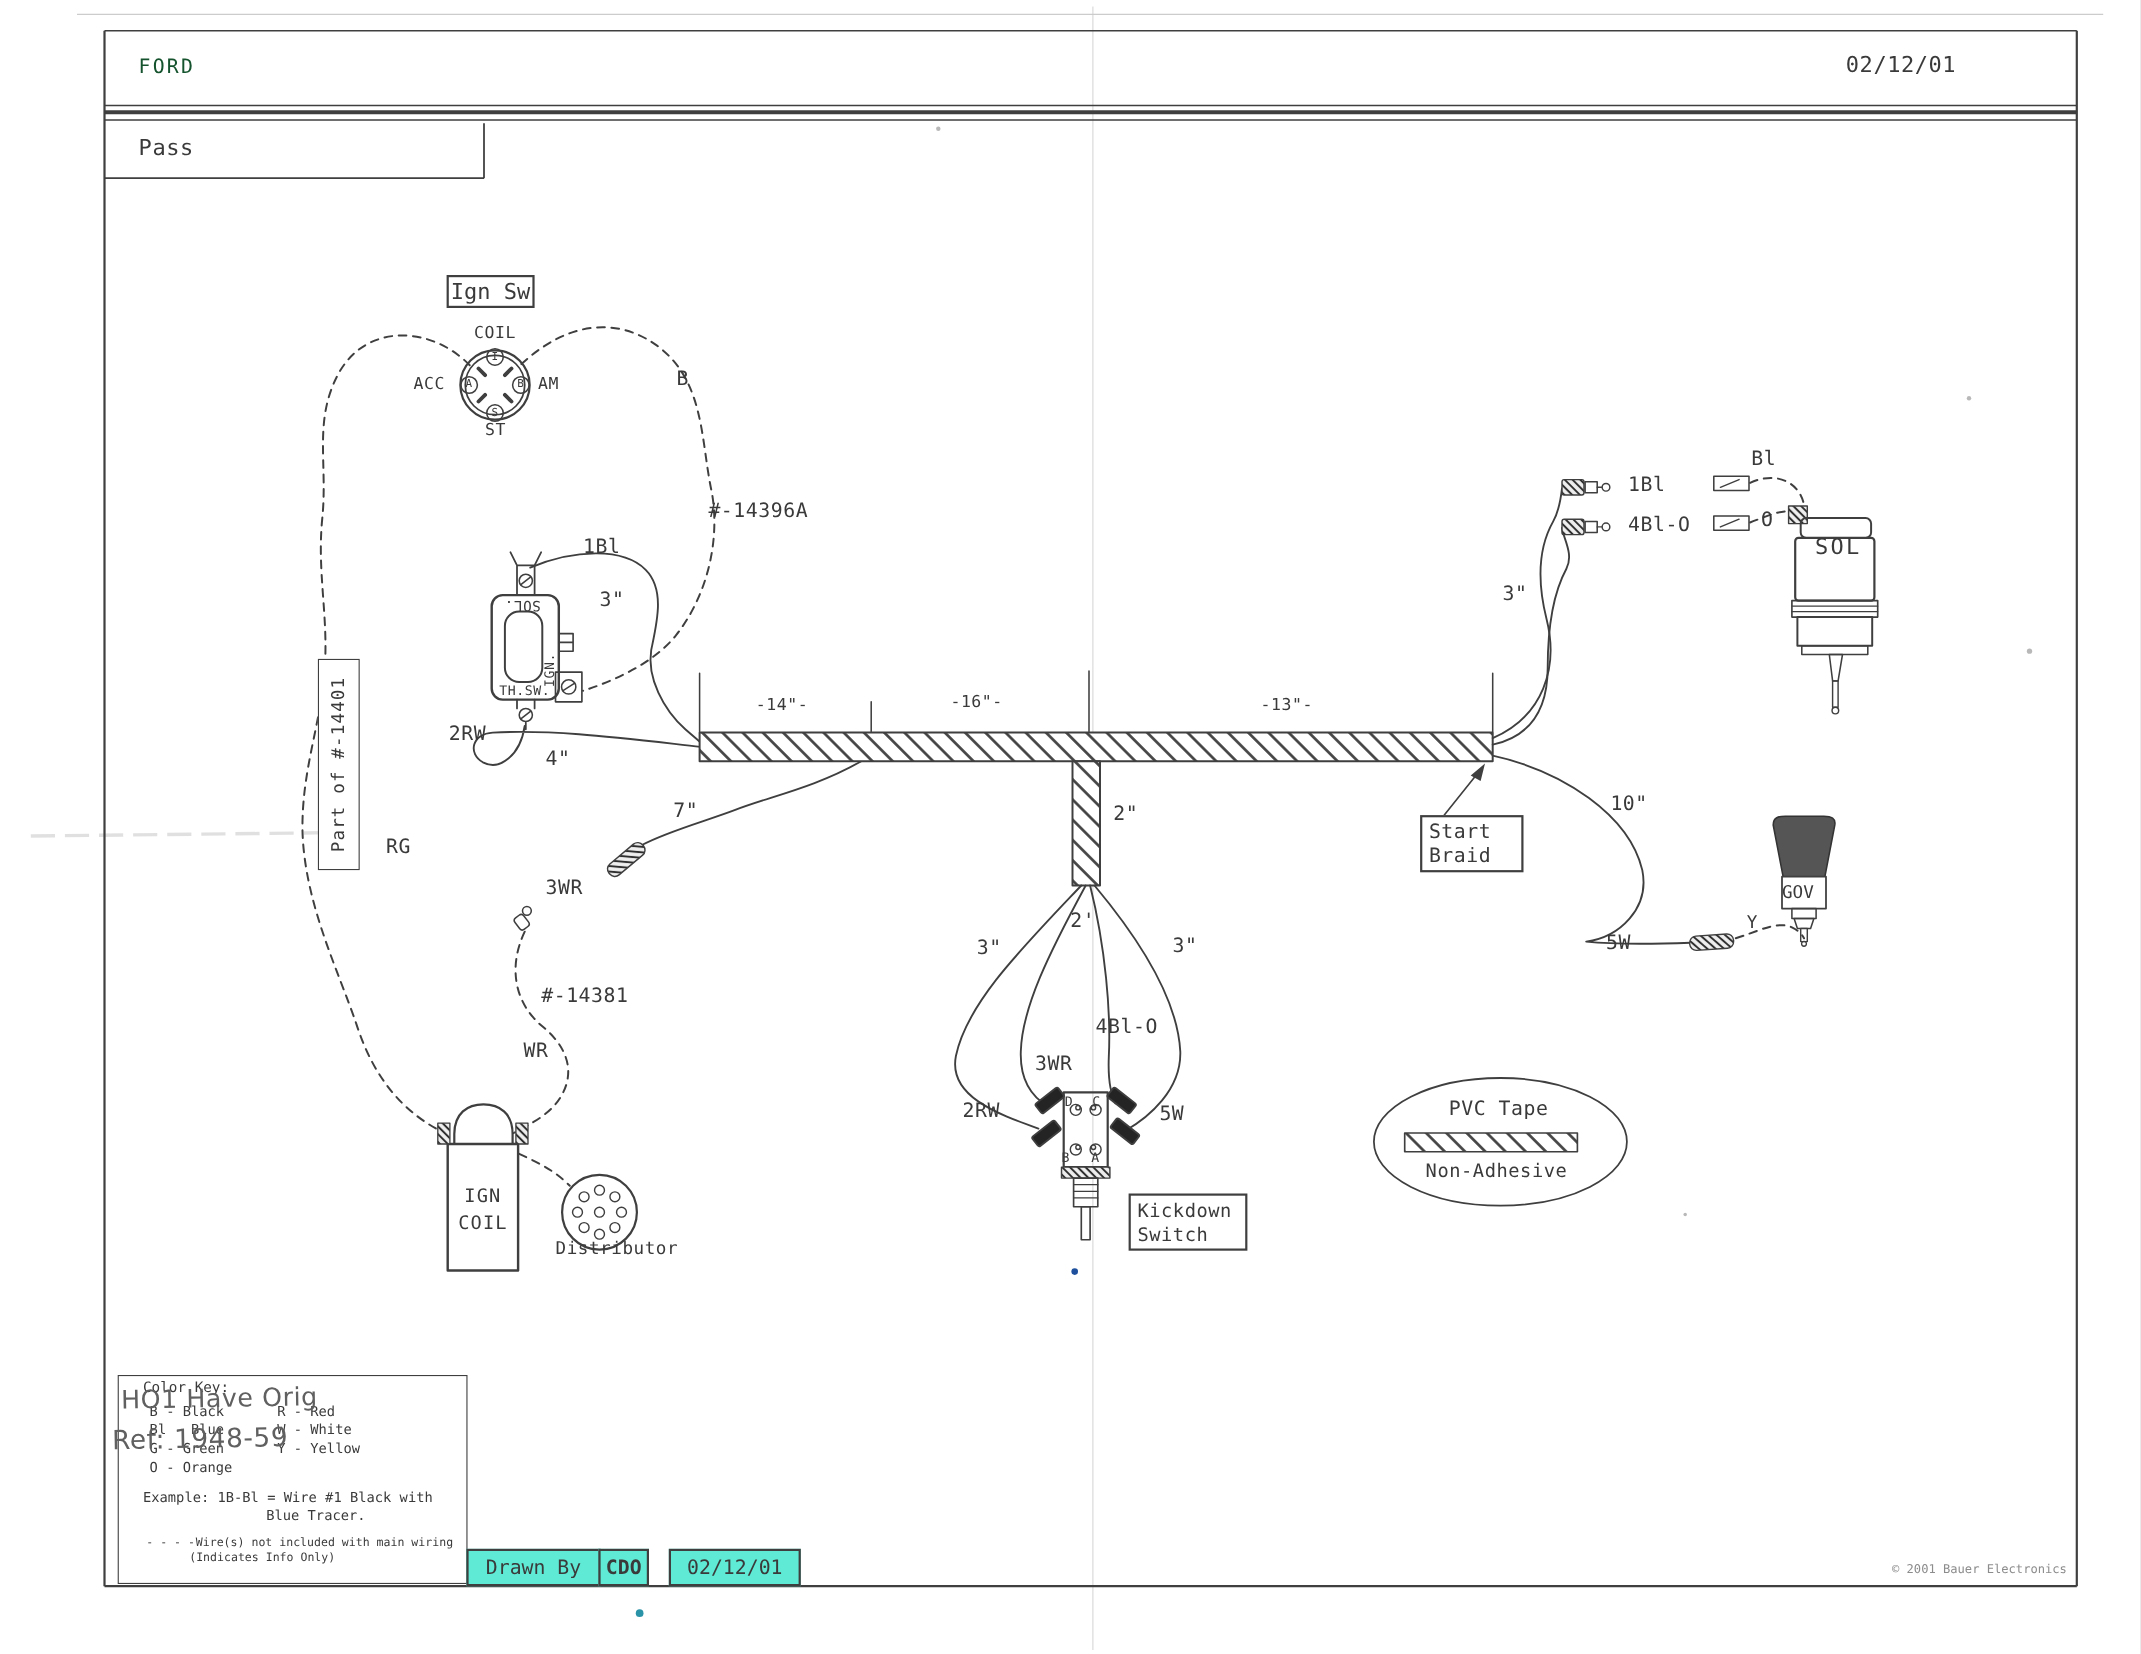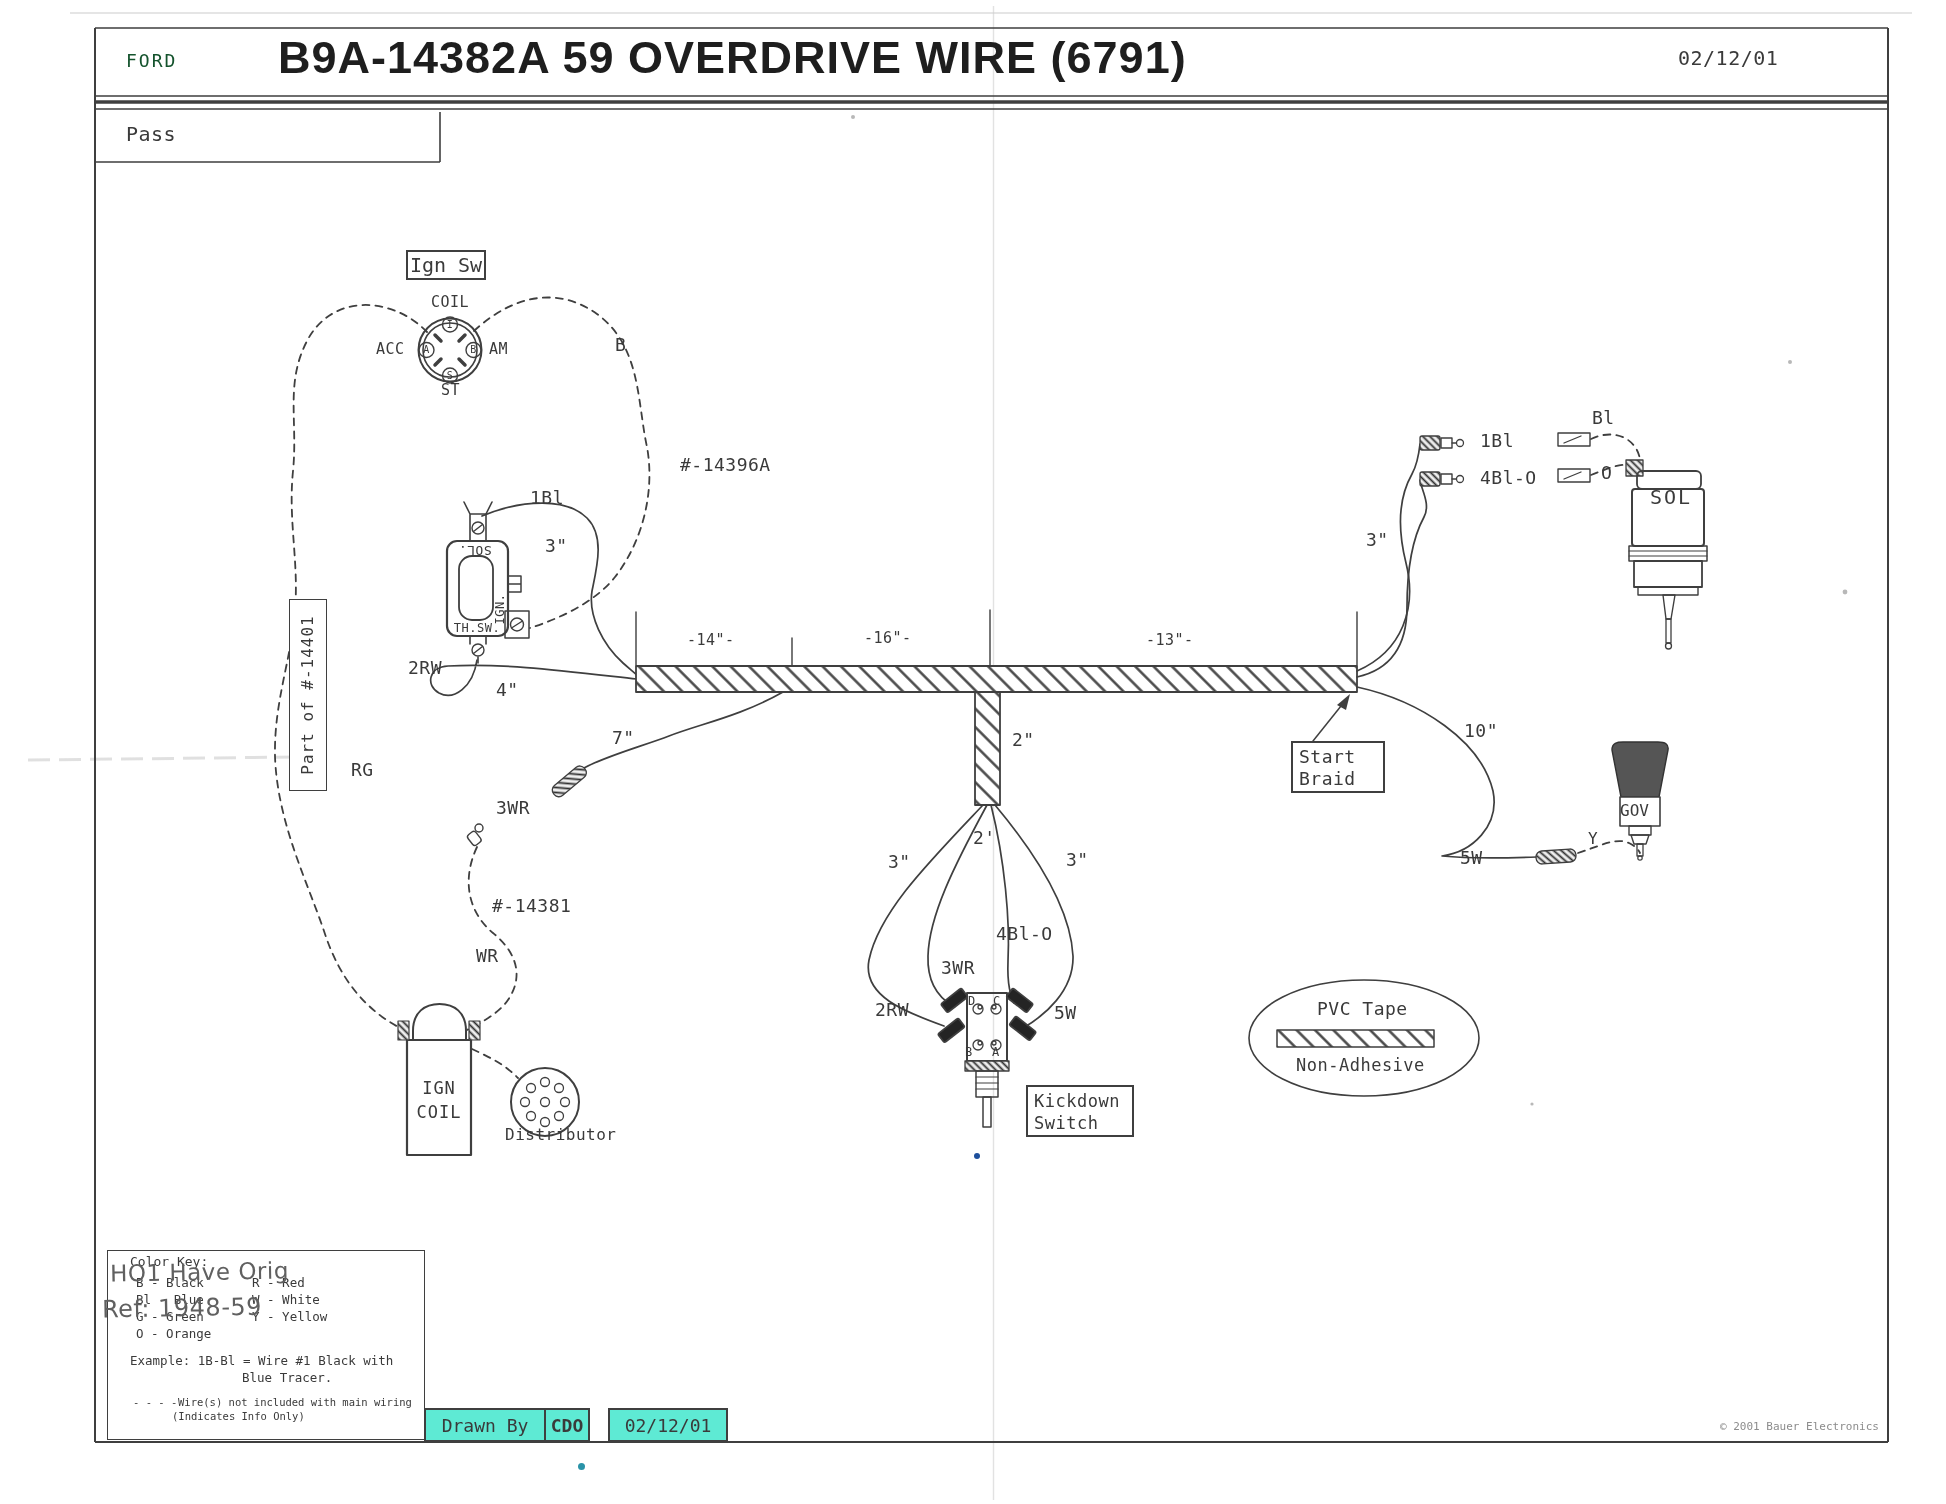--- a/index.html
+++ b/index.html
@@ -224,40 +224,39 @@
             <circle cx="531" cy="1088" r="4.5"></circle>
           <circle cx="545" cy="1082" r="4.5"></circle>
             <circle cx="559" cy="1088" r="4.5"></circle>
           <circle cx="545" cy="1102" r="4.5"></circle>
         </g>
       </g>
     </g>
   </svg>
 
   <div class="brand" style="left:126px;top:50px;">FORD</div>
-  <div class="title" style="left:278px;top:32px;">B9A-14382A  59 OVERDRIVE WIRE (6791)</div>
   <div class="lbl" style="left:1678px;top:48px;font-size:20px;">02/12/01</div>
   <div class="lbl" style="left:126px;top:124px;font-size:20px;">Pass</div>
 
   <div class="box" style="left:406px;top:250px;width:80px;height:30px;text-align:center;font-size:20px;line-height:26px;">Ign Sw</div>
   <div class="lbl" style="left:431px;top:295px;font-size:15px;">COIL</div>
   <div class="lbl" style="left:376px;top:342px;font-size:15px;">ACC</div>
   <div class="lbl" style="left:489px;top:342px;font-size:15px;">AM</div>
   <div class="lbl" style="left:441px;top:383px;font-size:15px;">ST</div>
   <div class="lbl ctr" style="left:450px;top:324.5px;font-size:10px;">I</div>
   <div class="lbl ctr" style="left:426.5px;top:350px;font-size:10px;">A</div>
   <div class="lbl ctr" style="left:473.5px;top:350px;font-size:10px;">B</div>
   <div class="lbl ctr" style="left:450px;top:375.5px;font-size:10px;">S</div>
 
   <div class="lbl rot180" style="left:475px;top:550px;font-size:13px;">SOL.</div>
   <div class="lbl rot90" style="left:500px;top:609px;font-size:12px;">IGN.</div>
   <div class="lbl ctr" style="left:477px;top:628px;font-size:12px;">TH.SW.</div>
 
   <div class="lbl" style="left:615px;top:336px;">B</div>
-  <div class="lbl" style="left:644px;top:456px;margin-left:36px;">#-14396A</div>
+  <div class="lbl" style="left:644px;top:456px;">#-14396A</div>
   <div class="lbl" style="left:530px;top:489px;">1Bl</div>
   <div class="lbl" style="left:545px;top:537px;">3"</div>
   <div class="lbl" style="left:408px;top:659px;">2RW</div>
   <div class="lbl" style="left:496px;top:681px;">4"</div>
   <div class="lbl" style="left:612px;top:729px;">7"</div>
   <div class="lbl" style="left:496px;top:799px;">3WR</div>
   <div class="lbl" style="left:351px;top:761px;">RG</div>
   <div class="lbl" style="left:492px;top:897px;">#-14381</div>
   <div class="lbl" style="left:476px;top:947px;">WR</div>
 

